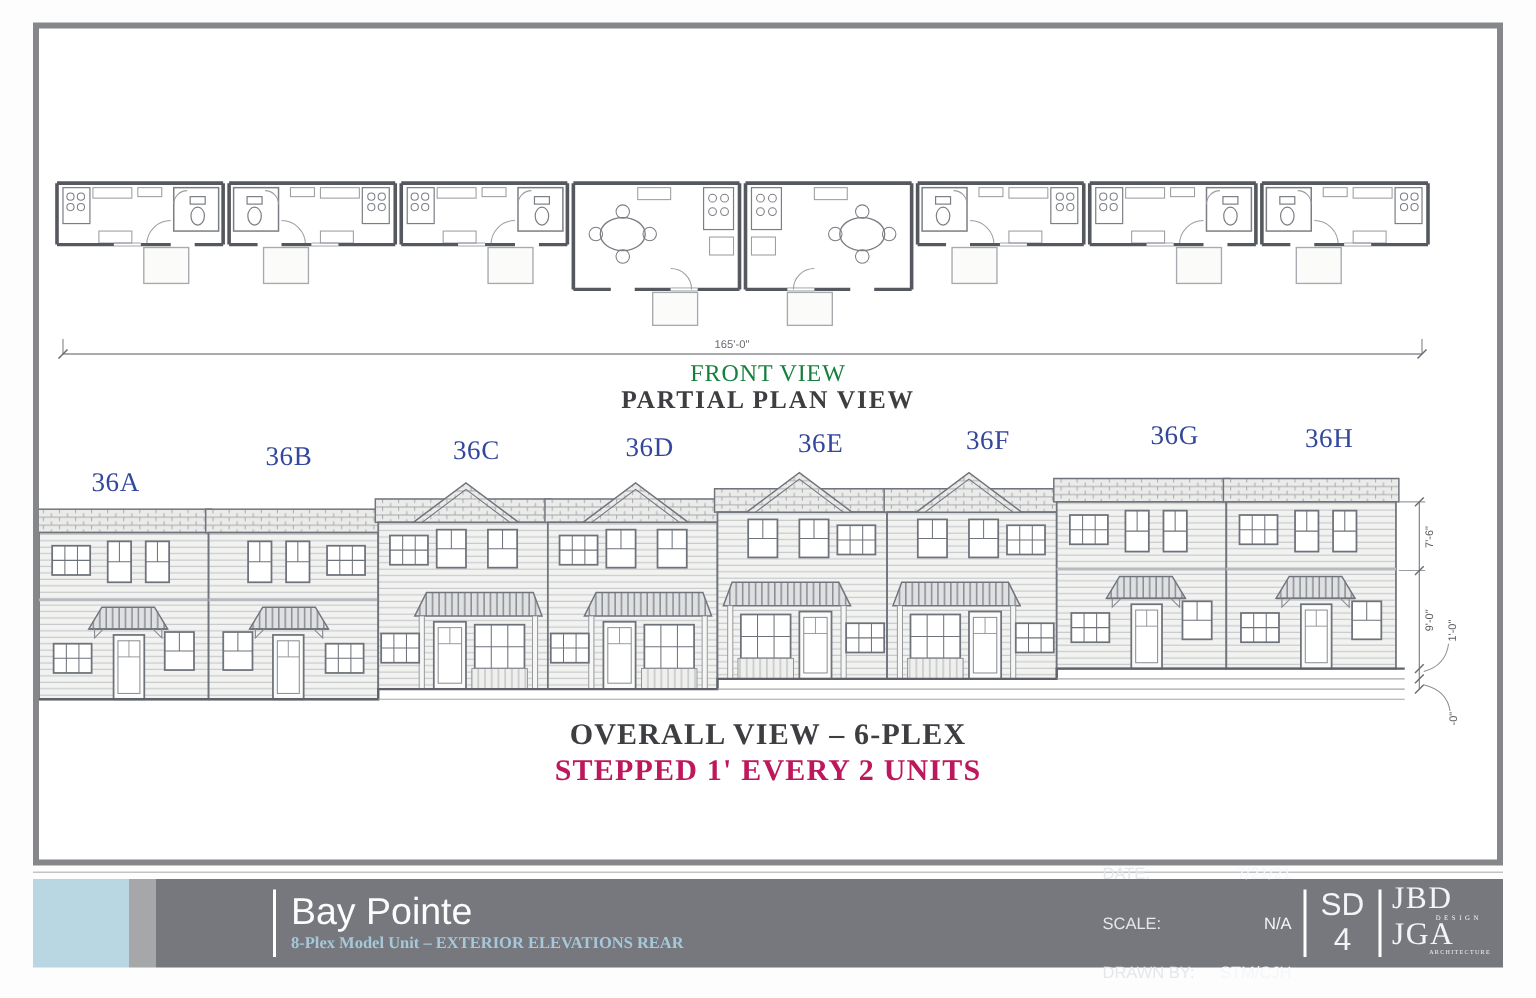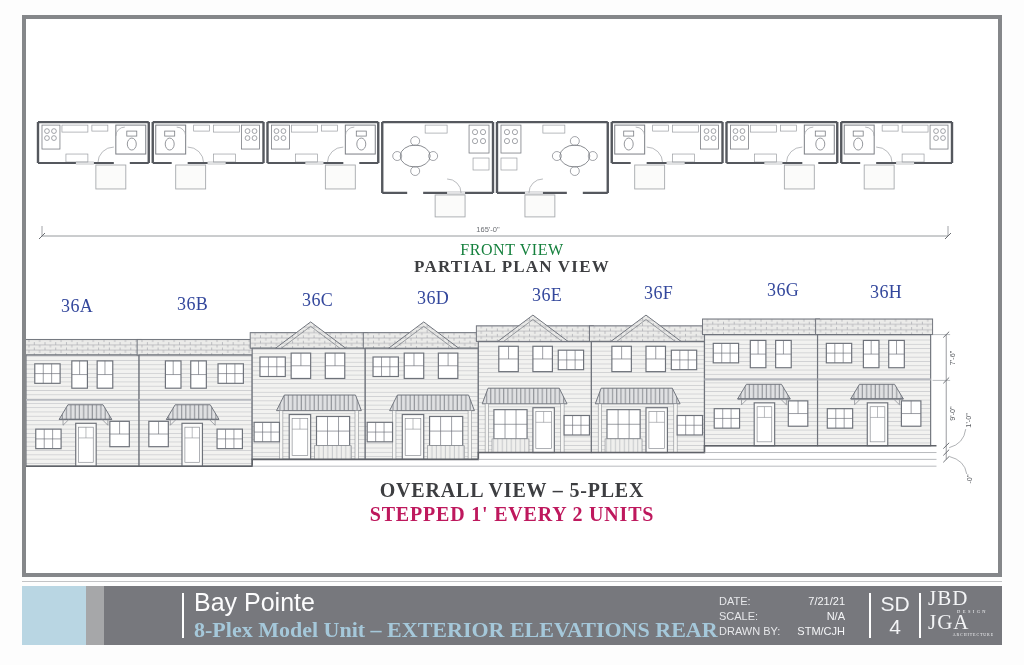--- a/index.html
+++ b/index.html
@@ -28,24 +28,24 @@
   
   .footer{position:absolute;left:22px;top:586px;width:980px;height:59px;display:flex;
           font-family:"Liberation Sans",sans-serif;}
   .fb-blue{width:64px;background:#b9d6e3;}
   .fb-gray{width:18px;background:#a6a7a9;}
   .fb-main{flex:1;background:#77787d;display:flex;align-items:stretch;padding-left:14px;}
   .fb-rule{width:2px;background:#ffffff;margin:7px 0;}
   .fb-rule.r1{margin-left:64px;}
   .fb-titles{margin-left:10px;margin-right:auto;display:flex;flex-direction:column;justify-content:center;}
   .fb-project{font-size:25px;font-weight:400;color:#fcfcfd;line-height:1.1;}
-  .fb-subtitle{font-family:"Liberation Serif",serif;font-weight:bold;font-size:22px;
+  .fb-subtitle{font-family:"Liberation Serif",serif;font-weight:bold;font-size:11px;
                color:#a5c8da;line-height:1.15;}
-  .fb-meta{width:126px;margin-right:24px;display:flex;flex-direction:column;justify-content:center;
-           gap:3px;font-size:11px;color:#e6e7ea;}
+  .fb-meta{width:126px;margin-right:8px;display:flex;flex-direction:column;justify-content:center;
+           gap:21px;font-size:11px;color:#e6e7ea;}
   .fb-meta .row{display:flex;justify-content:space-between;}
   .fb-meta .val{color:#f5f6f8;}
   .fb-sheet{width:48px;display:flex;flex-direction:column;align-items:center;justify-content:center;
             color:#f3f4f6;font-size:21px;line-height:1.05;}
   .fb-logo{width:70px;padding:4px 4px 0 7px;color:#f3f4f6;font-family:"Liberation Serif",serif;
            display:flex;flex-direction:column;align-items:flex-start;}
   .logo-big{font-size:21px;line-height:0.84;letter-spacing:1px;}
   .logo-sub1{font-size:4.5px;letter-spacing:2.4px;align-self:flex-end;margin-right:10px;margin-top:1px;}
   .logo-sub2{font-size:4px;letter-spacing:0.9px;align-self:flex-end;margin-right:4px;margin-top:1px;}
 </style>
@@ -111,21 +111,21 @@
   <svg class="dim-svg" viewBox="0 0 918 16">
     <path d="M6,2V12M912,2V12" stroke="#8b8e92" stroke-width="0.8"></path>
     <path d="M6,12H912" stroke="#8b8e92" stroke-width="0.9"></path>
     <path d="M3,15L9,9M909,15L915,9" stroke="#6a6d72" stroke-width="1"></path>
     <text x="452" y="8" font-size="7.5" fill="#6a6d72" text-anchor="middle" font-family="Liberation Sans, sans-serif">165'-0"</text>
   </svg>
 
   <div class="center-text front-view">FRONT VIEW</div>
   <div class="center-text plan-title">PARTIAL PLAN VIEW</div>
 
-  <span class="unit-label" style="left:61px;top:296px">36A</span>
+  <span class="unit-label" style="left:61px;top:311px">36A</span>
   <span class="unit-label" style="left:177px;top:294px">36B</span>
   <span class="unit-label" style="left:302px;top:290px">36C</span>
   <span class="unit-label" style="left:417px;top:288px">36D</span>
   <span class="unit-label" style="left:532px;top:285px">36E</span>
   <span class="unit-label" style="left:644px;top:283px">36F</span>
   <span class="unit-label" style="left:767px;top:280px">36G</span>
   <span class="unit-label" style="left:870px;top:282px">36H</span>
 
   <svg class="elev-svg" viewBox="0 -12 993 180">
     <defs>
@@ -212,21 +212,21 @@
       <path d="M941,18L947,12M941,65L947,59M941,132L947,126M941,139L947,133M941,146L947,140" stroke="#6a6d72" stroke-width="1" fill="none"></path>
       <text transform="rotate(-90 953 39)" x="953" y="39" text-anchor="middle">7'-6"</text>
       <text transform="rotate(-90 953 96)" x="953" y="96" text-anchor="middle">9'-0"</text>
       <path d="M947,131 Q962,127 964,112" stroke="#8b8e92" stroke-width="0.7" fill="none"></path>
       <path d="M947,140 Q963,144 965,158" stroke="#8b8e92" stroke-width="0.7" fill="none"></path>
       <text transform="rotate(-90 969 103)" x="969" y="103" text-anchor="middle">1'-0"</text>
       <text transform="rotate(-90 970 166)" x="970" y="166" text-anchor="middle">1'-0"</text>
     </g>
   </svg>
 
-  <div class="center-text overall-1">OVERALL VIEW – 5-PLEX</div>
+  <div class="center-text overall-1">OVERALL VIEW – 6-PLEX</div>
   <div class="center-text overall-2">STEPPED 1' EVERY 2 UNITS</div>
 
   <div class="hairline"></div>
   <div class="footer">
     <div class="fb-blue"></div>
     <div class="fb-gray"></div>
     <div class="fb-main">
       <div class="fb-rule r1"></div>
       <div class="fb-titles">
         <div class="fb-project">Bay Pointe</div>

